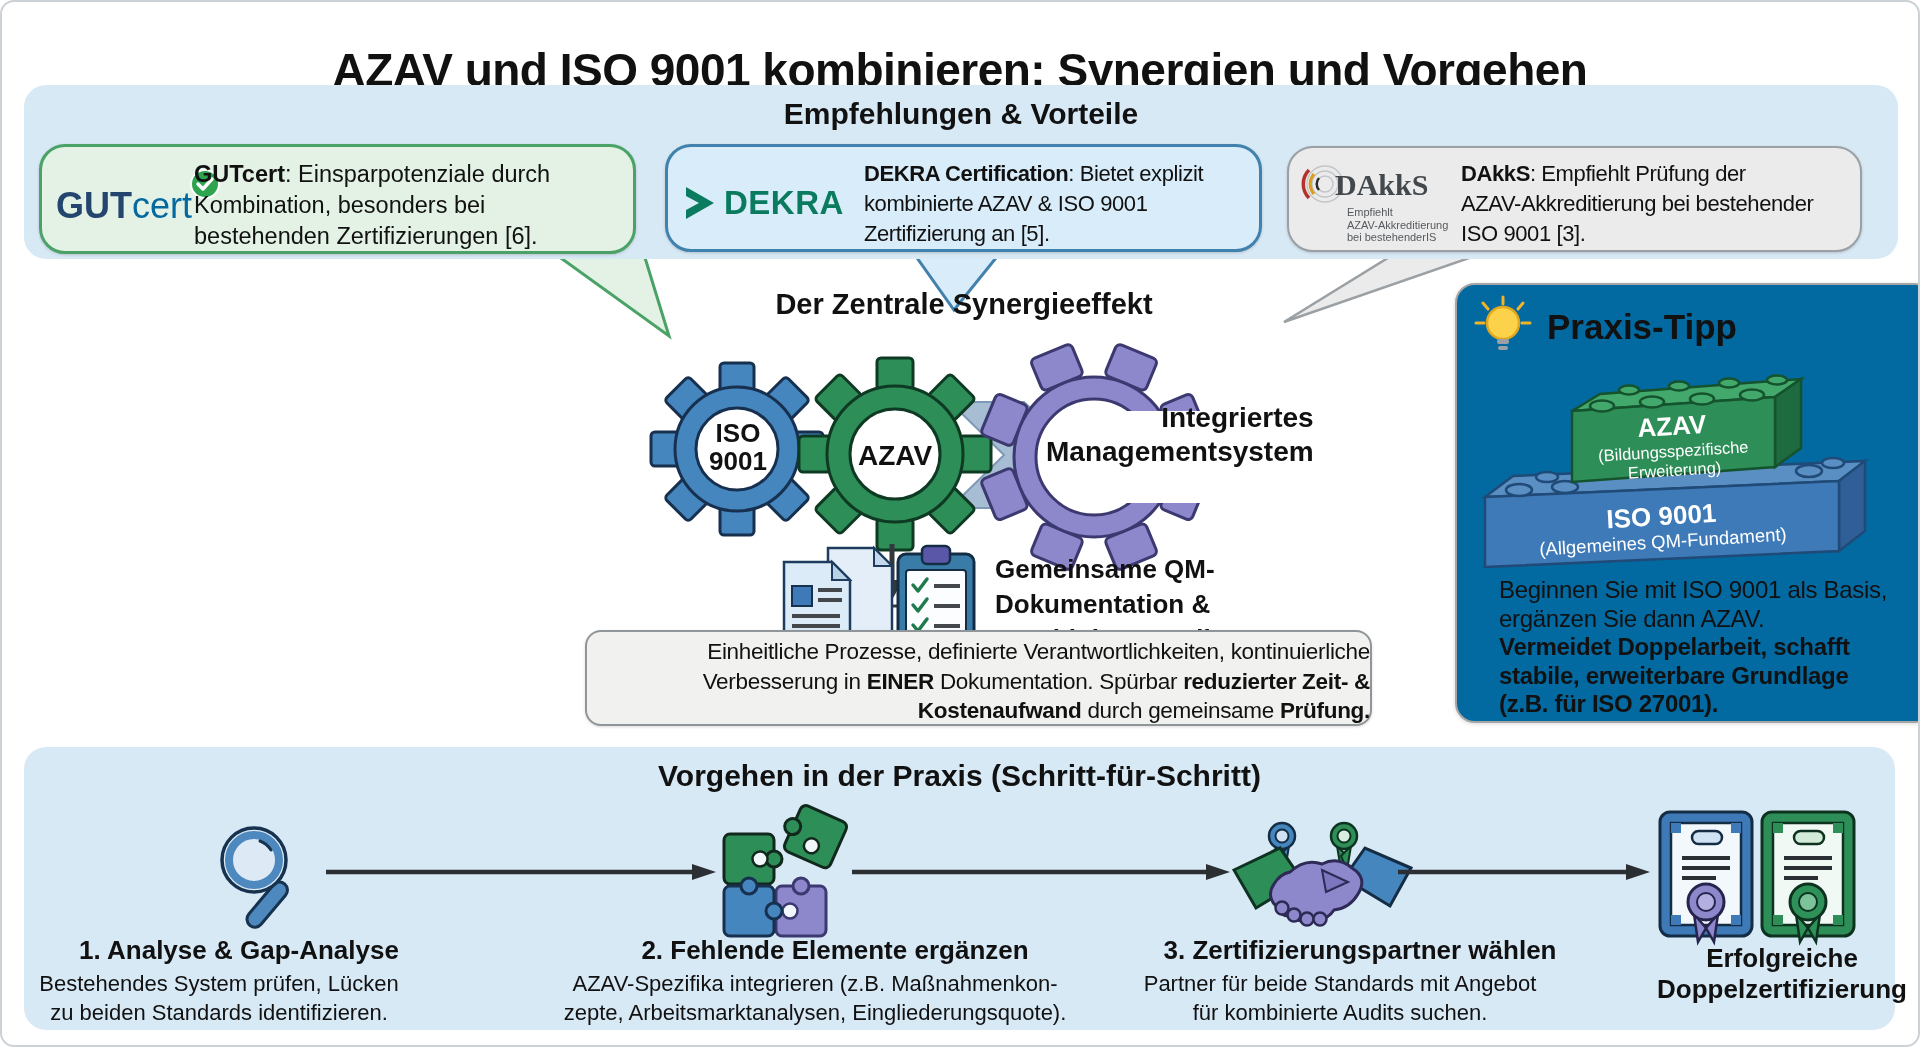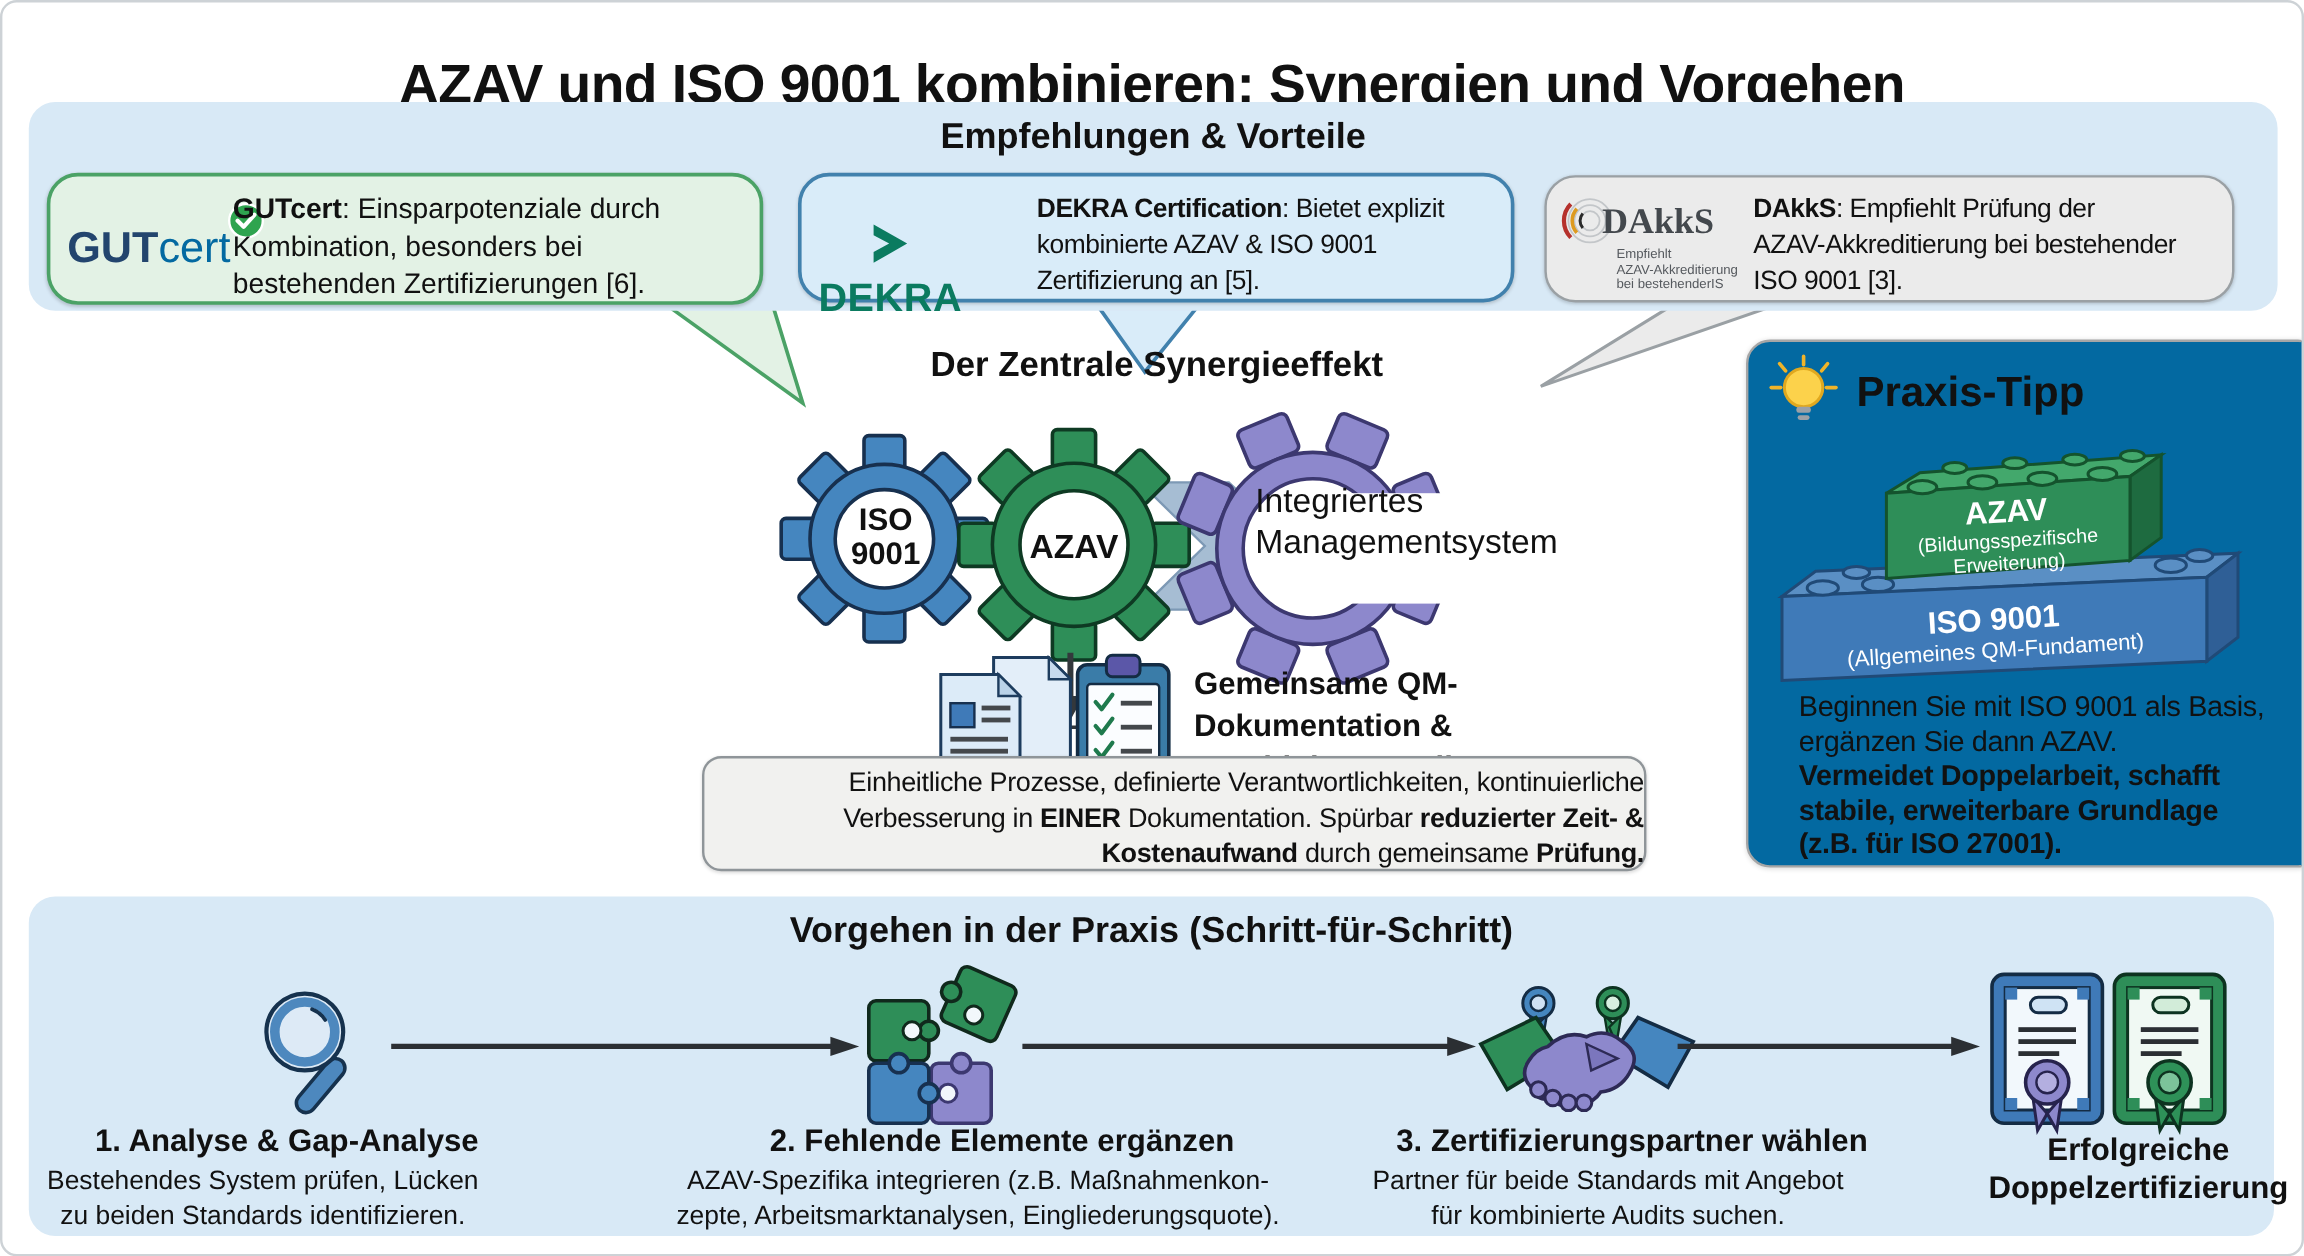--- a/index.html
+++ b/index.html
@@ -17,32 +17,32 @@
   .bubble-dakks{left:1263px;top:61px;width:575px;height:106px;background:#ebebeb;border:2.5px solid #9aa0a4;}
   .bubble-text{position:absolute;white-space:pre-line;font-size:23.5px;line-height:31px;}
   .b{font-weight:700;}
   .gut-text{left:152px;top:12px;width:440px;}
   .dekra-text{left:196px;top:12px;width:392px;font-size:22px;letter-spacing:-0.4px;line-height:30px;}
   .dakks-text{left:172px;top:11px;width:396px;font-size:22px;letter-spacing:-0.4px;line-height:30px;}
   .gut-logo{position:absolute;left:14px;top:38px;font-size:36px;font-weight:800;}
   .gut-a{color:#23456e;}
   .gut-b{color:#0369a1;font-weight:400;}
   .gut-check{position:absolute;left:132px;top:-18px;}
-  .dekra-logo{position:absolute;left:14px;top:36px;display:flex;align-items:center;gap:6px;flex-direction:column;}
+  .dekra-logo{position:absolute;left:14px;top:36px;display:flex;align-items:center;gap:6px;}
   .dekra-word{font-size:33px;font-weight:800;color:#0b7b60;letter-spacing:0.5px;}
   .dakks-logo{position:absolute;left:10px;top:10px;width:158px;}
   .dakks-arcs{position:absolute;left:0;top:4px;}
   .dakks-word{position:absolute;left:36px;top:10px;font-size:30px;font-weight:700;color:#43484d;font-family:"Liberation Serif",serif;}
   .dakks-caption{position:absolute;left:48px;top:48px;font-size:11px;line-height:12.5px;color:#55595e;white-space:pre-line;}
   .syn-title{position:absolute;left:662px;top:286px;width:600px;text-align:center;font-size:29px;font-weight:800;}
   .gears{position:absolute;left:600px;top:330px;}
   .gear-label{position:absolute;text-align:center;font-weight:800;white-space:pre-line;}
   .iso-label{left:696px;top:417px;width:80px;font-size:26px;line-height:28px;}
   .azav-label{left:843px;top:438px;width:100px;font-size:28px;}
-  .ims-label{position:absolute;left:1044px;top:399px;font-size:28px;font-weight:400;line-height:34px;white-space:pre-line;}
+  .ims-label{position:absolute;left:1044px;top:399px;font-size:28px;font-weight:700;line-height:34px;white-space:pre-line;text-align:right;}
   .down-arrow{position:absolute;left:868px;top:540px;}
   .docs{position:absolute;left:772px;top:540px;}
   .docs-label{position:absolute;left:993px;top:536px;font-size:26px;font-weight:800;line-height:35px;white-space:pre-line;margin-top:14px;}
   .benefit{position:absolute;left:583px;top:628px;width:787px;height:96px;background:#f1f1ef;border:2px solid #8f9599;border-radius:16px;box-shadow:0 1px 3px rgba(0,0,0,.15);}
   .benefit-text{position:absolute;left:4px;top:5px;width:779px;text-align:right;font-size:22.5px;line-height:29.5px;letter-spacing:-0.3px;white-space:pre-line;}
   .praxis{position:absolute;left:1453px;top:281px;width:480px;height:440px;background:#0369a1;border:2.5px solid #a6a6a6;border-radius:20px;box-shadow:0 1px 4px rgba(0,0,0,.15);}
   .bulb{position:absolute;left:14px;top:10px;}
   .praxis-title{position:absolute;left:90px;top:22px;font-size:35px;font-weight:800;}
   .lego{position:absolute;left:0;top:64px;}
   .brick-label{position:absolute;text-align:center;color:#ffffff;transform:rotate(-3.5deg);}

